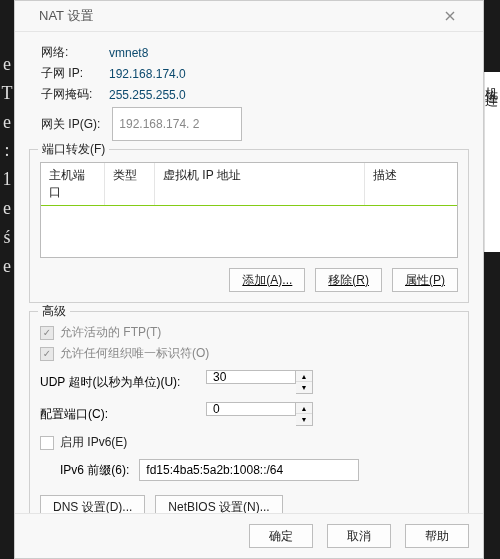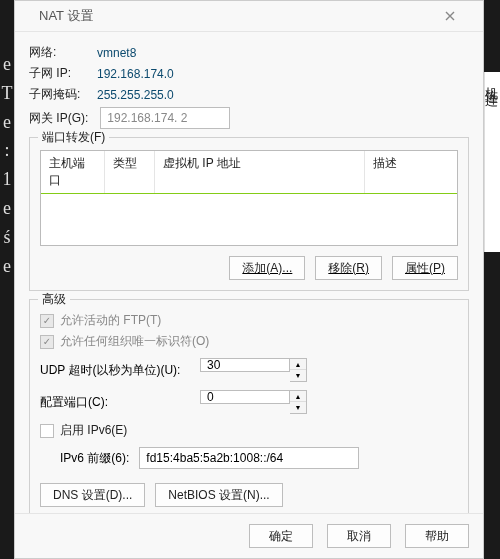--- a/index.html
+++ b/index.html
@@ -2,38 +2,38 @@
 <html><head>
   <meta charset="utf-8">
   <style>
     * { box-sizing: border-box; margin: 0; padding: 0; }
     body { font-family: "Microsoft YaHei", sans-serif; font-size: 12px; background: #1a1a1a; width: 500px; height: 559px; overflow: hidden; }
     .dialog { background: #f8f8f8; border: 1px solid #ccc; width: 470px; height: 559px; position: absolute; left: 14px; top: 0; display: flex; flex-direction: column; }
     .titlebar { display: flex; align-items: center; justify-content: space-between; padding: 6px 24px; border-bottom: 1px solid #e5e5e5; color: #555; }
     .titlebar .title { font-size: 13px; }
     .titlebar .close { width: 18px; height: 18px; display: flex; align-items: center; justify-content: center; cursor: pointer; color: #888; }
     .content { padding: 8px 14px 10px 14px; flex: 1; overflow: hidden; }
-    .info-row { display: flex; align-items: center; margin: 4px 0; gap: 12px; }
+    .info-row { display: flex; align-items: center; margin: 4px 12px; gap: 12px; }
     .info-row .lbl { min-width: 56px; color: #222; }
     .info-row .val { color: #0c4a6e; }
-    .gateway-input { width: 130px; height: 22px; border: 1px solid #bdbdbd; background: #fff; color: #888; padding: 2px 6px; font-family: inherit; font-size: 12px; }
+    .gateway-input { width: 130px; height: 34px; border: 1px solid #bdbdbd; background: #fff; color: #888; padding: 2px 6px; font-family: inherit; font-size: 12px; }
     .fieldset { border: 1px solid #d0d0d0; margin-top: 8px; padding: 8px 10px 10px 10px; position: relative; }
     .fieldset .legend { position: absolute; top: -9px; left: 8px; background: #f8f8f8; padding: 0 4px; font-size: 12px; color: #222; }
     .table-wrap { background: #fff; border: 1px solid #bbb; height: 96px; margin-top: 4px; overflow: hidden; }
     .thead { display: flex; border-bottom: 1px solid #84cc16; }
     .th { padding: 4px 8px; border-right: 1px solid #e5e5e5; font-weight: normal; color: #222; }
     .th1 { width: 64px; } .th2 { width: 50px; } .th3 { flex: 1; } .th4 { width: 92px; border-right: none; }
     .tbody { height: 56px; }
     .btn-row { display: flex; justify-content: flex-end; gap: 10px; margin-top: 10px; text-decoration: underline; }
     .btn { height: 24px; border: 1px solid #bdbdbd; background: #fdfdfd; padding: 0 12px; font-family: inherit; font-size: 12px; cursor: pointer; color: #222; }
     .chk-row { display: flex; align-items: center; gap: 6px; margin: 4px 0; color: #888; }
     .chk-box { width: 14px; height: 14px; border: 1px solid #bdbdbd; background: #e8e8e8; display: flex; align-items: center; justify-content: center; font-size: 10px; color: #888; }
     .chk-row.enabled { color: #222; }
     .chk-row.enabled .chk-box { background: #fff; color: #333; }
-    .form-row { display: flex; align-items: center; gap: 10px; margin: 8px 0; }
+    .form-row { display: flex; align-items: center; gap: 16px; margin: 8px 0; }
     .form-row .lbl2 { min-width: 150px; }
     .spinner { display: flex; }
     .spinner input { width: 90px; height: 14px; border: 1px solid #bdbdbd; padding: 2px 6px; font-family: inherit; font-size: 12px; }
     .spin-btns { display: flex; flex-direction: column; border: 1px solid #bdbdbd; border-left: none; }
     .sb { width: 16px; height: 11px; background: #f5f5f5; font-size: 7px; display: flex; align-items: center; justify-content: center; cursor: pointer; line-height: 1; }
     .sb:first-child { border-bottom: 1px solid #ddd; }
     .ipv6-row { display: flex; align-items: center; gap: 10px; margin: 8px 0 0 20px; }
     .ipv6-input { width: 220px; height: 22px; border: 1px solid #bdbdbd; padding: 2px 6px; font-family: inherit; font-size: 12px; }
     .adv-btns { display: flex; gap: 10px; margin-top: 14px; }
     .footer { border-top: 1px solid #e5e5e5; padding: 10px 14px; display: flex; justify-content: flex-end; gap: 14px; }

